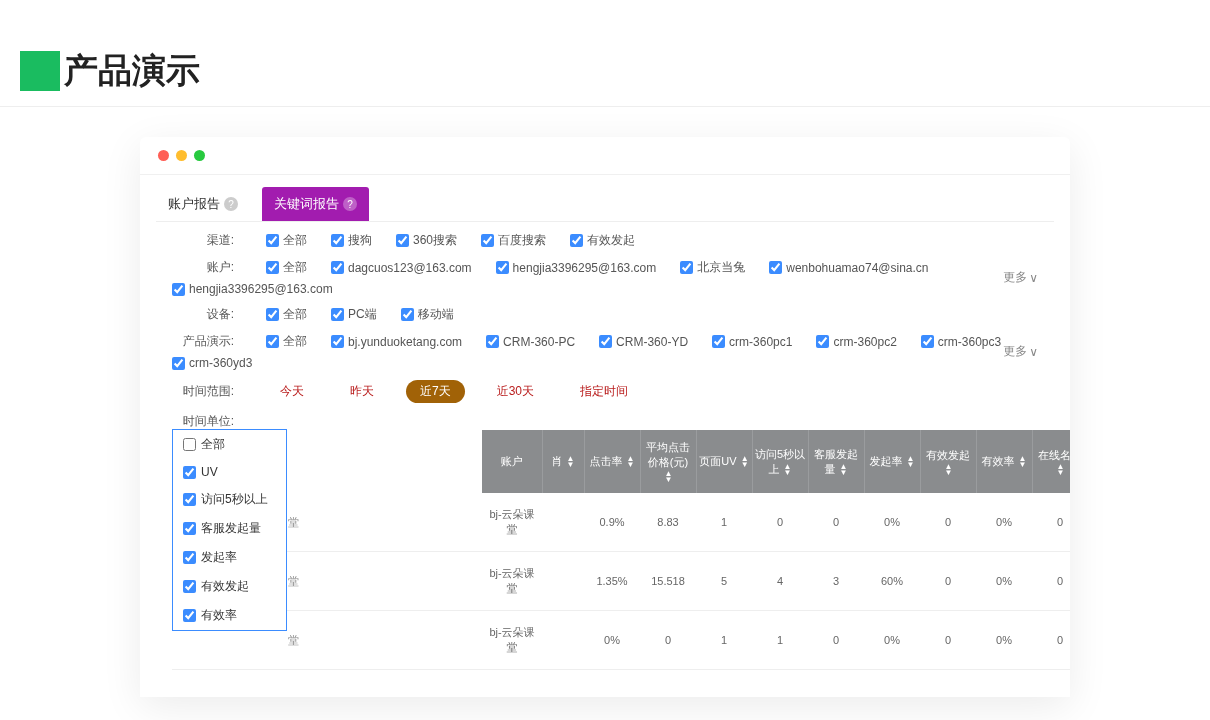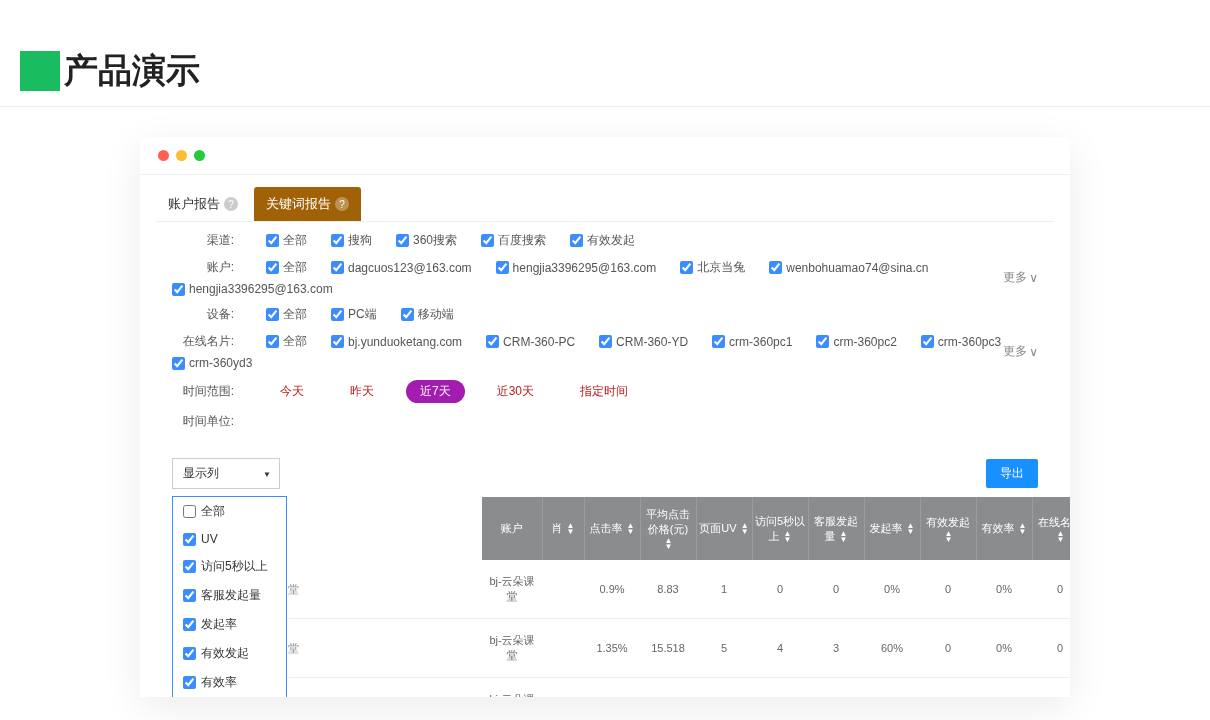--- a/index.html
+++ b/index.html
@@ -7,33 +7,33 @@
 .page { width: 1210px; height: 720px; background: #fff; position: relative; overflow: hidden; }
 .header-bar { display: flex; align-items: baseline; padding: 48px 0 12px 20px; border-bottom: 1px solid #eee; }
 .green-block { width: 40px; height: 40px; background: #1abc60; margin-right: 4px; align-self: center; }
 .title-main { font-size: 34px; font-weight: 700; color: #222; margin-right: 20px; }
 .title-sub { font-size: 28px; color: #999; }
 .window-wrap { margin: 30px 140px 0; background: #fff; box-shadow: 0 10px 40px rgba(0,0,0,.08); border-radius: 6px 6px 0 0; overflow: hidden; height: 560px; position: relative; }
 .win-header { height: 38px; display: flex; align-items: center; padding-left: 18px; gap: 7px; border-bottom: 1px solid #f0f0f0; }
 .dot { width: 11px; height: 11px; border-radius: 50%; }
 .dot.r { background: #ff5f56; } .dot.y { background: #ffbd2e; } .dot.g { background: #27c93f; }
 .content { padding: 12px 16px 0; font-size: 12px; }
-.tabs { display: flex; gap: 4px; border-bottom: 1px solid #eee; }
+.tabs { display: flex; gap: 12px; border-bottom: 1px solid #eee; }
 .tab { padding: 8px 12px; cursor: pointer; display: flex; align-items: center; gap: 4px; color: #333; font-size: 13px; }
-.tab.active { background: #a16207; color: #fff; border-radius: 3px 3px 0 0; }
+.tab.active { background: #a21caf; color: #fff; border-radius: 3px 3px 0 0; }
 .q-icon { display: inline-flex; width: 14px; height: 14px; border-radius: 50%; background: #ccc; color: #fff; font-size: 10px; align-items: center; justify-content: center; }
 .tab.active .q-icon { background: rgba(255,255,255,.3); }
 .filter-row { display: flex; align-items: center; padding: 10px 0 0 16px; font-size: 12px; gap: 6px; flex-wrap: wrap; position: relative; }
 .filter-label { width: 62px; text-align: right; color: #555; margin-right: 26px; flex-shrink: 0; }
 .chk { display: inline-flex; align-items: center; margin-right: 18px; color: #555; cursor: pointer; }
 .chk input { margin-right: 4px; accent-color: #3b8cff; width: 13px; height: 13px; }
 .more { position: absolute; right: 16px; color: #888; font-size: 12px; display: flex; align-items: center; gap: 2px; }
 .pill-group { display: flex; gap: 18px; align-items: center; }
 .pill { padding: 3px 14px; border-radius: 12px; cursor: pointer; color: #b91c1c; }
-.pill.active { background: #a21caf; color: #fff; }
+.pill.active { background: #a16207; color: #fff; }
 .toolbar-row { display: flex; justify-content: space-between; align-items: center; padding: 28px 16px 8px; }
 .select-box { border: 1px solid #ccc; padding: 6px 28px 6px 10px; font-size: 12px; position: relative; cursor: pointer; min-width: 108px; background: #fff; }
 .select-box::after { content: "▼"; position: absolute; right: 8px; font-size: 8px; color: #333; top: 50%; transform: translateY(-50%); }
 .export-btn { background: #1890ff; color: #fff; border: none; padding: 6px 14px; font-size: 12px; cursor: pointer; border-radius: 2px; }
 .table-area { position: relative; margin: 0 16px; }
 .dropdown { position: absolute; left: 0; top: -1px; width: 115px; background: #fff; border: 1px solid #3b8cff; z-index: 10; font-size: 12px; }
 .dd-item { padding: 6px 10px; display: flex; align-items: center; gap: 5px; cursor: pointer; }
 .dd-item input { accent-color: #3b8cff; width: 13px; height: 13px; }
 .dd-item.unchecked input { accent-color: #999; }
 table { border-collapse: collapse; width: 100%; font-size: 11px; table-layout: fixed; }
@@ -139,21 +139,21 @@
             <input type="checkbox" checked="" style="">
             <span>PC端</span>
           </label>
       <label class="chk">
             <input type="checkbox" checked="" style="">
             <span>移动端</span>
           </label>
     </div>
 
     <div class="filter-row">
-      <span class="filter-label">在线名片:</span>
+      <span class="filter-label">产品演示:</span>
       <label class="chk">
             <input type="checkbox" checked="" style="">
             <span>全部</span>
           </label>
       <label class="chk">
             <input type="checkbox" checked="" style="">
             <span>bj.yunduoketang.com</span>
           </label>
       <label class="chk">
             <input type="checkbox" checked="" style="">
@@ -193,24 +193,20 @@
         <span class="pill active">近7天</span>
         <span class="pill">近30天</span>
         <span class="pill">指定时间</span>
       </div>
     </div>
 
     <div class="filter-row">
       <span class="filter-label">时间单位:</span>
     </div>
 
-    <div class="toolbar-row">
-      <div class="select-box">显示列</div>
-      <button class="export-btn">导出</button>
-    </div>
 
     <div class="table-area">
       <div class="dropdown" id="dropdown-list">
             <div class="dd-item unchecked">
               <input type="checkbox" style="">
               <span>全部</span>
             </div>
             <div class="dd-item">
               <input type="checkbox" checked="" style="">
               <span>UV</span>

